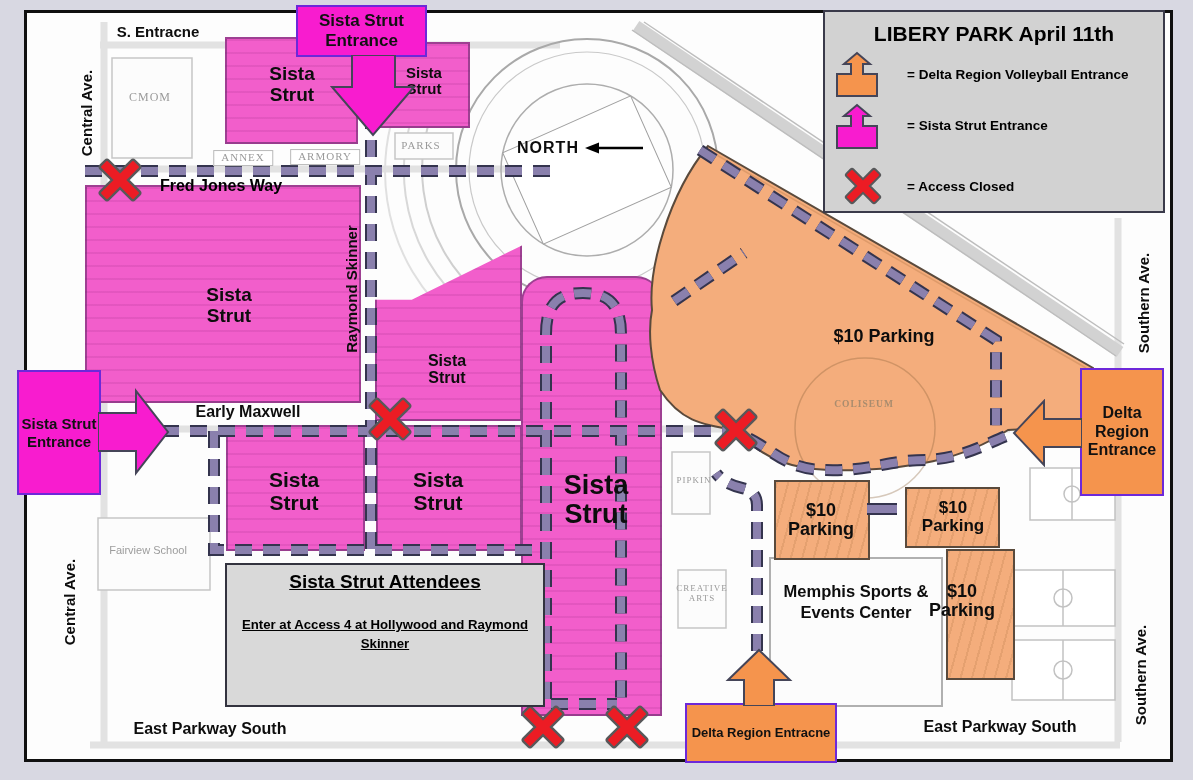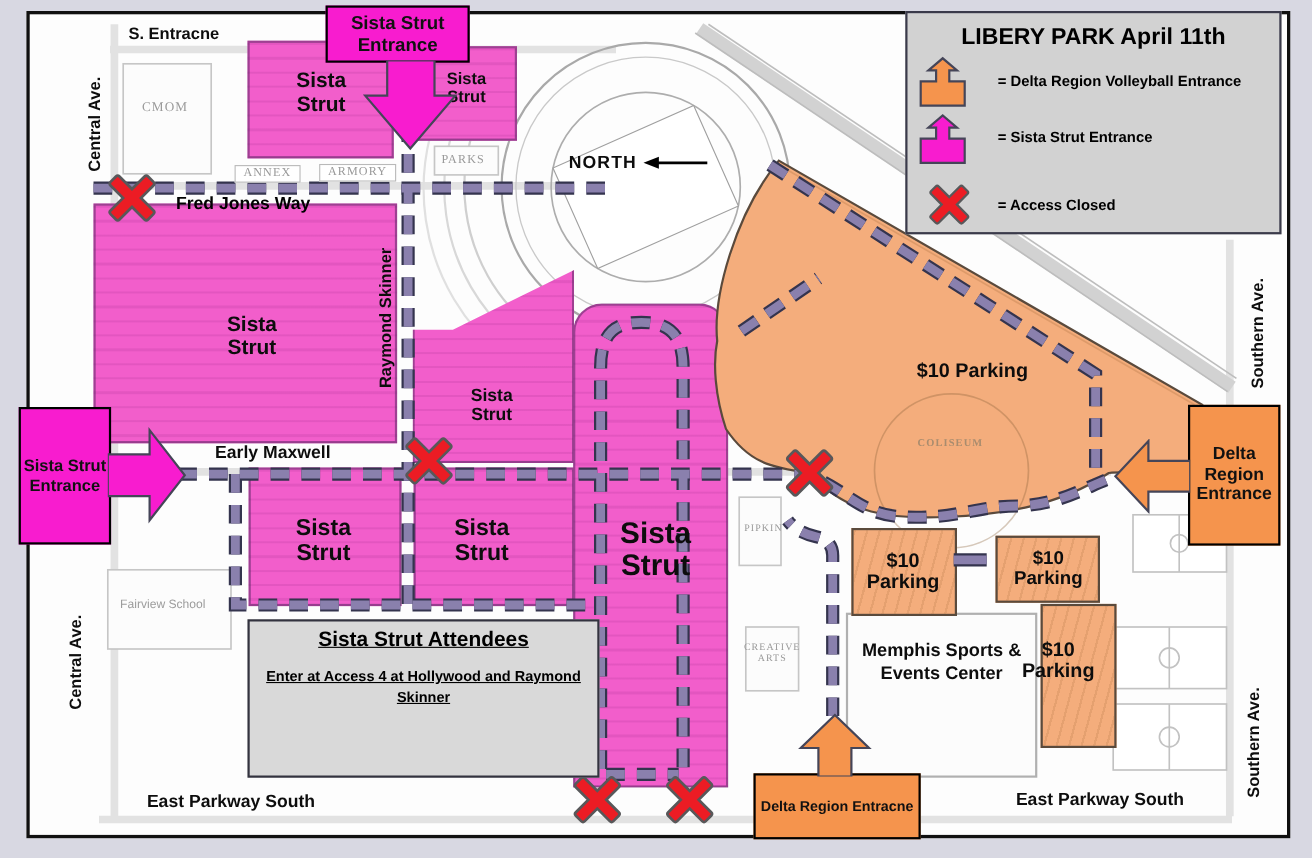--- a/index.html
+++ b/index.html
@@ -12,33 +12,33 @@
   .zone-pink{background-color:#f25ecb;background-image:repeating-linear-gradient(180deg,rgba(120,20,110,.12) 0 2px,transparent 2px 13px);border:2px solid rgba(90,40,100,.55);}
   .zone-orange{background-color:#f4ad7c;background-image:repeating-linear-gradient(105deg,rgba(120,70,20,.12) 0 2px,transparent 2px 11px);border:2px solid #5a4a3c;}
   
   .lbl{position:absolute;z-index:4;font-weight:bold;color:#0d0d0d;text-align:center;line-height:1.08;transform:translate(-50%,-50%);white-space:normal;}
   .nowrap{white-space:nowrap;}
   .vert{transform:translate(-50%,-50%) rotate(-90deg);white-space:nowrap;}
   .street{font-size:15px;}
   .bldg{font-family:"Liberation Serif",serif;font-weight:normal;color:#9a9a9a;letter-spacing:1px;}
   .boxed{background:#fff;border:1px solid #b9b9b9;padding:1px 7px;}
   
-  .entr-box{position:absolute;z-index:5;display:flex;align-items:center;justify-content:center;text-align:center;font-weight:bold;color:#111;border:2px solid #000000;box-sizing:border-box;line-height:1.15;}
+  .entr-box{position:absolute;z-index:5;display:flex;align-items:center;justify-content:center;text-align:center;font-weight:bold;color:#111;border:2px solid #6d28d9;box-sizing:border-box;line-height:1.15;}
   .entr-sista{background:#f81ccf;}
   .entr-delta{background:#f5944d;}
   .arrow{position:absolute;z-index:5;}
   .xmark{position:absolute;width:52px;height:52px;z-index:4;}
   
   .legend{position:absolute;left:823px;top:10px;width:342px;height:203px;background:#d2d2d2;border:2px solid #3a3a4a;z-index:6;box-sizing:border-box;}
   .legend-title{position:absolute;left:50%;top:22px;transform:translate(-50%,-50%);font-size:21px;font-weight:bold;color:#000;white-space:nowrap;}
   .legend-item-label{position:absolute;left:82px;font-size:13.5px;font-weight:bold;color:#000;transform:translateY(-50%);white-space:nowrap;}
   .legend-icon{position:absolute;left:9px;}
   
   .info-box{position:absolute;left:225px;top:563px;width:320px;height:144px;background:#d9d9d9;border:2px solid #33333f;z-index:6;box-sizing:border-box;padding:6px 10px 4px;text-align:center;}
-  .info-title{font-size:19px;font-weight:bold;text-decoration:underline;color:#000;margin-bottom:12px;}
+  .info-title{font-size:19px;font-weight:bold;text-decoration:underline;color:#000;margin-bottom:22px;}
   .info-line{font-size:13.2px;font-weight:bold;text-decoration:underline;color:#000;line-height:1.45;}
   .compass{position:absolute;z-index:4;}
 </style>
 </head>
 <body>
 
 <div class="stage">
 
   <div class="map-frame"></div>
 

